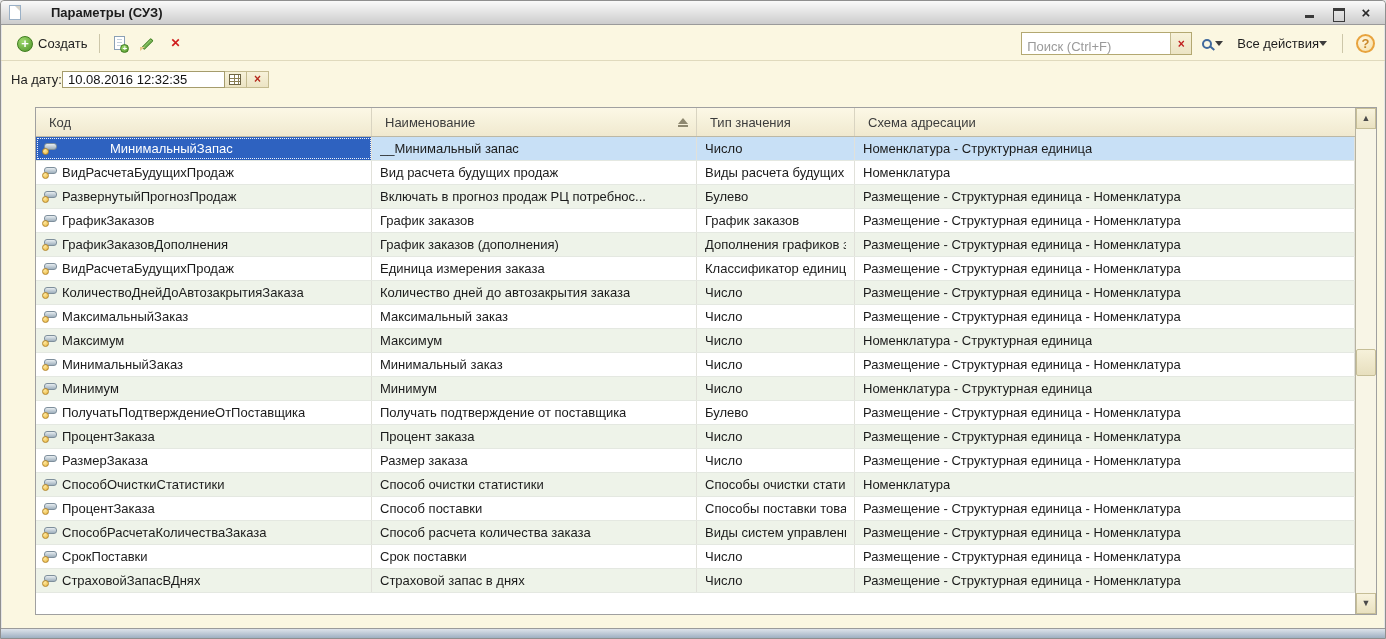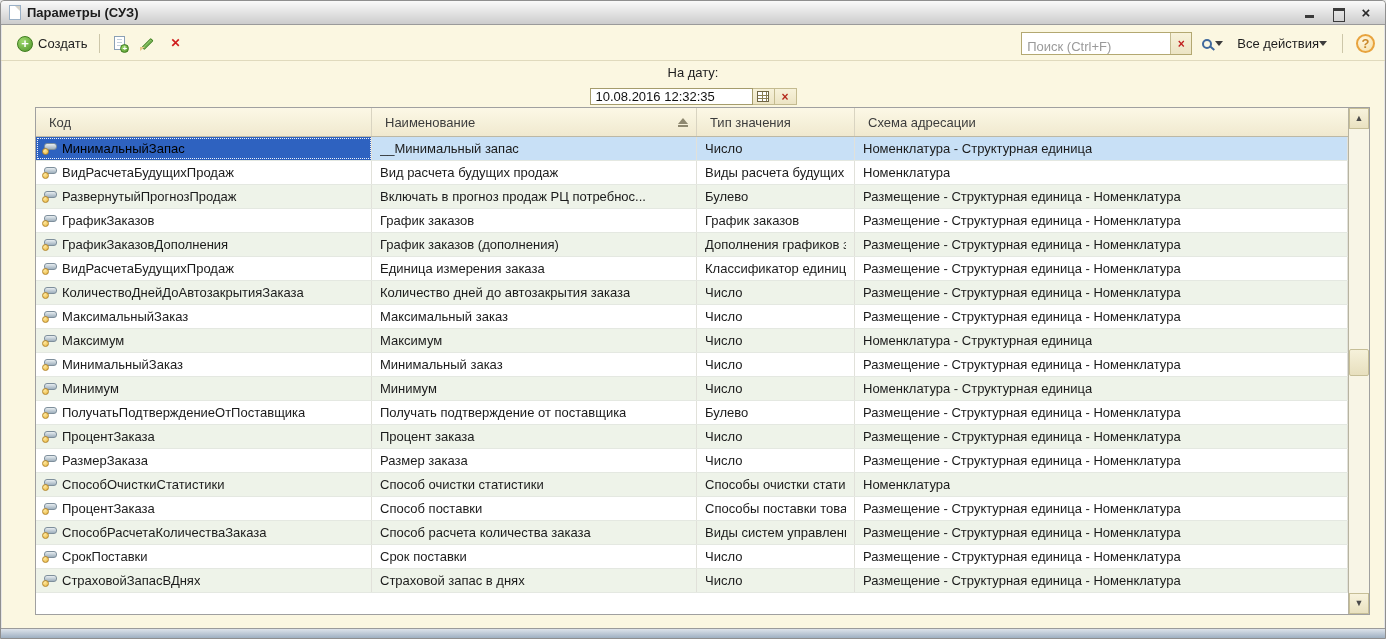--- a/index.html
+++ b/index.html
@@ -3,21 +3,21 @@
 <meta charset="utf-8">
 <style>
   html,body{margin:0;padding:0;background:#e9e9e9;font-family:"Liberation Sans",sans-serif;}
   *{box-sizing:border-box;}
   .window{width:1386px;height:639px;position:relative;background:#fbf7e1;
     border:1px solid #8f8f8f;border-radius:4px 4px 0 0;overflow:hidden;
     box-shadow:inset 0 0 0 1px #e6e6e6;}
   
   .titlebar{height:24px;background:linear-gradient(#fafafa,#cccccc);
     border-bottom:1px solid #9a9a9a;display:flex;align-items:center;
-    padding:0 8px;border-radius:3px 3px 0 0;}
+    padding:0 8px;border-radius:3px 3px 0 0;gap:24px;}
   .doc-icon{width:12px;height:15px;background:#fff;border:1px solid #9ab0c6;
     position:relative;margin-right:6px;flex:none;}
   .doc-icon::before{content:'';position:absolute;top:0;right:0;
     border-style:solid;border-width:0 5px 5px 0;border-color:#cfd9e4 #d6d2c8 transparent transparent;}
   .title-text{font-size:13px;font-weight:bold;color:#1c1c1c;}
   .win-controls{margin-left:auto;display:flex;align-items:center;gap:14px;padding-right:4px;}
   .wc{width:14px;height:12px;position:relative;cursor:default;}
   .wc-min::before{content:'';position:absolute;left:2px;bottom:1px;width:9px;height:3px;background:#3a3a3a;}
   .wc-max::before{content:'';position:absolute;left:2px;top:1px;width:10px;height:10px;
     border:1px solid #3a3a3a;border-top-width:3px;}
@@ -56,35 +56,35 @@
   .mag{width:10px;height:10px;border:2px solid #40699c;border-radius:50%;position:relative;}
   .mag::after{content:'';position:absolute;width:6px;height:2px;background:#40699c;
     right:-5px;bottom:-2px;transform:rotate(40deg);}
   .caret-down{width:0;height:0;border-left:4px solid transparent;border-right:4px solid transparent;
     border-top:5px solid #3c3c3c;}
   .all-actions{display:flex;align-items:center;padding:3px 4px;font-size:13px;color:#1e1e1e;}
   .help-btn{width:19px;height:19px;border-radius:50%;background:radial-gradient(circle at 35% 30%,#fff6dd,#f5dfa8);
     border:2px solid #e8a33d;color:#c9882a;font-weight:bold;font-size:13px;line-height:15px;
     text-align:center;margin-left:2px;}
   
-  .filter-row{height:38px;display:flex;align-items:center;padding:4px 10px 6px 10px;gap:8px;flex-direction:column;}
+  .filter-row{height:38px;display:flex;align-items:center;padding:4px 10px 6px 10px;}
   .filter-label{font-size:13px;color:#1e1e1e;}
   .date-group{display:flex;align-items:stretch;height:17px;}
   .date-input{width:163px;border:1px solid #a59c6c;background:#fff;font-size:13px;padding:0 5px;
     font-family:"Liberation Sans",sans-serif;color:#111;outline:none;}
   .dg-btn{width:22px;background:linear-gradient(#f7f2da,#ece4c4);border:1px solid #c4bb90;border-left:none;
     display:flex;align-items:center;justify-content:center;}
   .cal-icon{width:12px;height:11px;border:1px solid #6e6544;
     background:linear-gradient(#8a7f55,#8a7f55) 0 3px/12px 1px no-repeat,
                linear-gradient(#8a7f55,#8a7f55) 0 6px/12px 1px no-repeat,
                linear-gradient(#8a7f55,#8a7f55) 4px 0/1px 11px no-repeat,
                linear-gradient(#8a7f55,#8a7f55) 8px 0/1px 11px no-repeat,#fff;}
   .dg-x{color:#b52a1d;font-weight:bold;font-size:12px;}
   
-  .table-wrap{margin:8px 15px 0 34px;height:508px;display:flex;border:1px solid #a0a0a0;background:#fff;}
+  .table-wrap{margin:8px 8px 0 34px;height:508px;display:flex;border:1px solid #a0a0a0;background:#fff;}
   .grid{flex:1;display:flex;flex-direction:column;min-width:0;}
   .thead{display:flex;height:29px;background:linear-gradient(#fcf8e6,#f0e9cf);
     border-bottom:1px solid #bcb8a6;flex:none;}
   .th{display:flex;align-items:center;padding:0 8px 0 13px;font-size:13px;color:#3c3c3c;
     border-right:1px solid #d9d4c1;white-space:nowrap;overflow:hidden;}
   .c1{width:336px;flex:none;}
   .c2{width:325px;flex:none;}
   .c3{width:158px;flex:none;}
   .c4{flex:1;min-width:0;border-right:none;}
   .sort-ind{margin-left:auto;display:flex;flex-direction:column;align-items:center;gap:1px;}
@@ -93,21 +93,21 @@
   .sort-bar{width:10px;height:2px;background:#8e8870;}
   .tbody{flex:1;background:#fff;overflow:hidden;}
   .trow{display:flex;height:24px;border-bottom:1px solid #e4e8e1;}
   .trow.odd .td{background:#eef3e9;}
   .td{display:flex;align-items:center;padding:0 8px 0 6px;font-size:13px;color:#1b1b1b;
     border-right:1px solid #e1e1da;white-space:nowrap;overflow:hidden;background:#fff;}
   .td.c2,.td.c3,.td.c4{padding-left:8px;}
   .cell-text{white-space:nowrap;overflow:hidden;}
   .trow.selected{box-shadow:inset 0 0 0 1px #6b8cc9;}
   .trow.selected .td{background:#c8e0f6;}
-  .trow.selected .td.c1{background:#2e62c0;color:#000000;outline:1px dotted #eef2fa;outline-offset:-2px;}
+  .trow.selected .td.c1{background:#2e62c0;color:#ffffff;outline:1px dotted #eef2fa;outline-offset:-2px;gap:48px;}
   .param-icon{width:15px;height:13px;position:relative;margin-right:5px;flex:none;}
   .param-icon::before{content:'';position:absolute;left:2px;top:1px;width:11px;height:5px;border-radius:3px;
     background:linear-gradient(#e7edf1,#9fb0bd);border:1px solid #7e8f9c;}
   .param-icon::after{content:'';position:absolute;left:0;bottom:0;width:5px;height:5px;border-radius:50%;
     background:radial-gradient(circle at 35% 30%,#ffe9a0,#e8b53c);border:1px solid #b5872c;}
   
   .vscroll{width:21px;flex:none;border-left:1px solid #b7b3a0;background:#f8f5e6;
     display:flex;flex-direction:column;}
   .sb-btn{height:21px;flex:none;background:linear-gradient(#f8f3dd,#e9e1c0);
     border:1px solid #c6be97;display:flex;align-items:center;justify-content:center;

